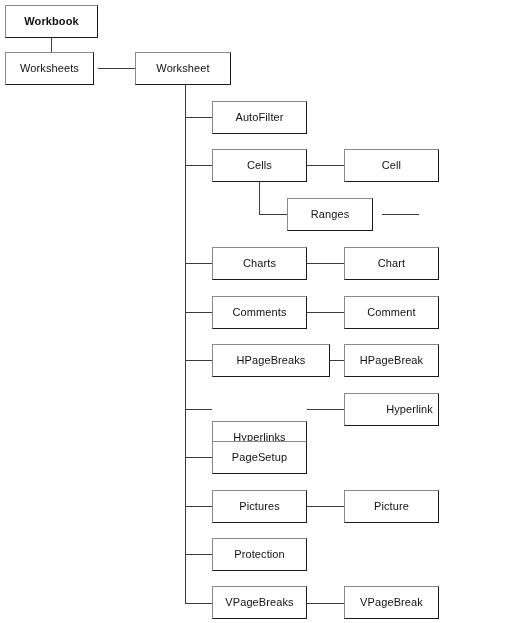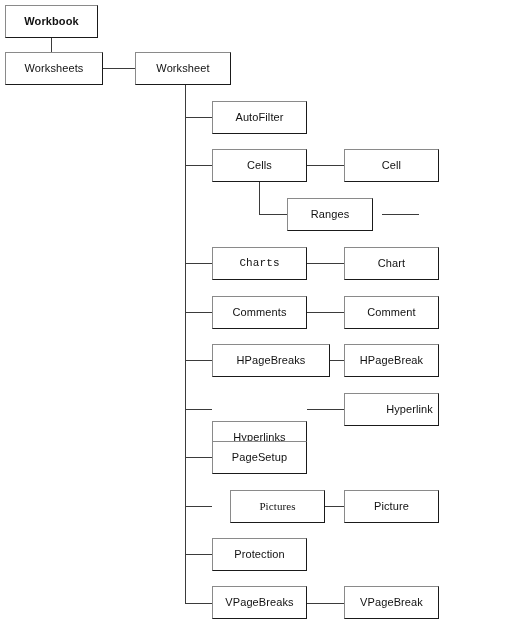--- a/index.html
+++ b/index.html
@@ -81,41 +81,41 @@
   <div class="hline" style="left:307px; top:360px; width:37px;"></div>
 
   <div class="hline" style="left:307px; top:409px; width:37px;"></div>
 
   <div class="hline" style="left:307px; top:506px; width:37px;"></div>
 
   <div class="hline" style="left:307px; top:603px; width:37px;"></div>
 
   <div class="node root" style="left:5px; top:5px; width:93px; height:33px;">Workbook</div>
 
-  <div class="node" style="left:5px; top:52px; width:98px; height:33px;">Worksheets</div>
+  <div class="node" style="left:5px; top:52px; width:89px; height:33px;">Worksheets</div>
 
   <div class="node" style="left:135px; top:52px; width:96px; height:33px;">Worksheet</div>
 
   <div class="node" style="left:212px; top:101px; width:95px; height:33px;">AutoFilter</div>
 
   <div class="node" style="left:212px; top:149px; width:95px; height:33px;">Cells</div>
 
   <div class="node" style="left:287px; top:198px; width:86px; height:33px;">Ranges</div>
 
-  <div class="node" style="left:212px; top:247px; width:95px; height:33px;font-family:Liberation Mono, monospace;">Charts</div>
+  <div class="node" style="left:212px; top:247px; width:95px; height:33px;">Charts</div>
 
   <div class="node" style="left:212px; top:296px; width:95px; height:33px;">Comments</div>
 
   <div class="node" style="left:212px; top:344px; width:118px; height:33px;">HPageBreaks</div>
 
   <div class="node" style="left:212px; top:393px; width:95px; height:33px;margin-top:28px;">Hyperlinks</div>
 
   <div class="node" style="left:212px; top:441px; width:95px; height:33px;">PageSetup</div>
 
-  <div class="node" style="left:230px; top:490px; width:95px; height:33px;font-family:Liberation Serif, serif;">Pictures</div>
+  <div class="node" style="left:212px; top:490px; width:95px; height:33px;">Pictures</div>
 
   <div class="node" style="left:212px; top:538px; width:95px; height:33px;">Protection</div>
 
   <div class="node" style="left:212px; top:586px; width:95px; height:33px;">VPageBreaks</div>
 
   <div class="node" style="left:344px; top:149px; width:95px; height:33px;">Cell</div>
 
 
   <div class="node" style="left:344px; top:247px; width:95px; height:33px;">Chart</div>
 

